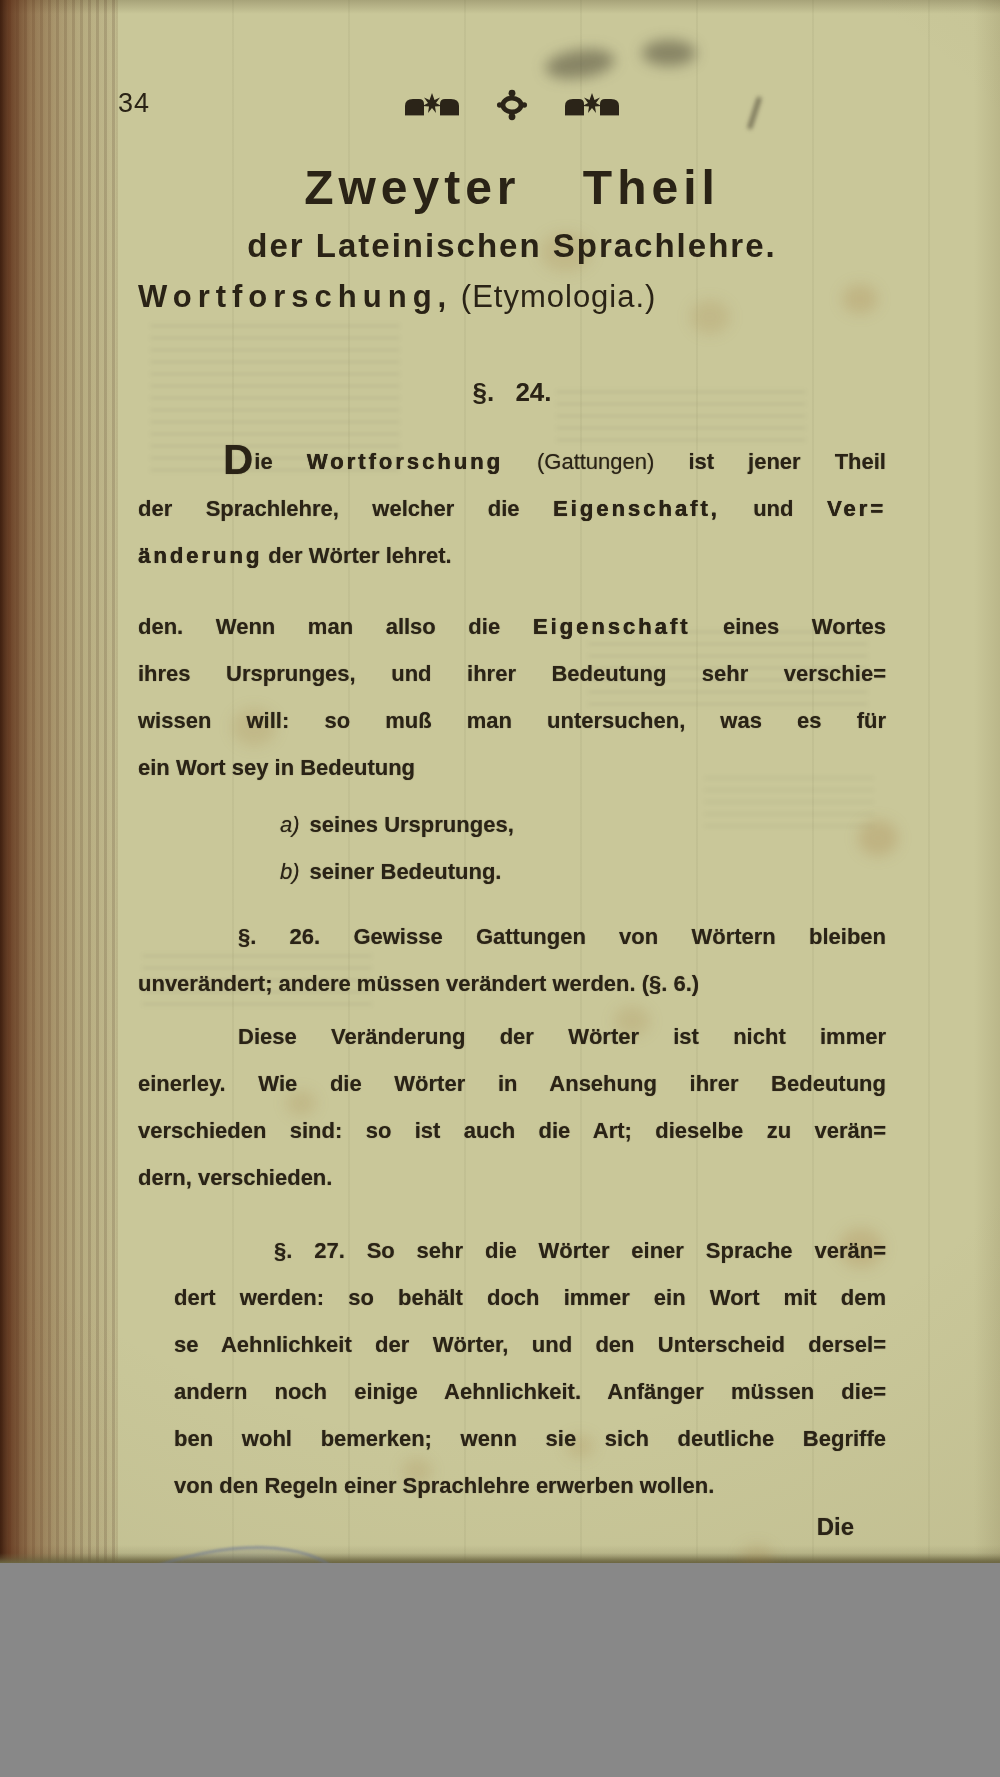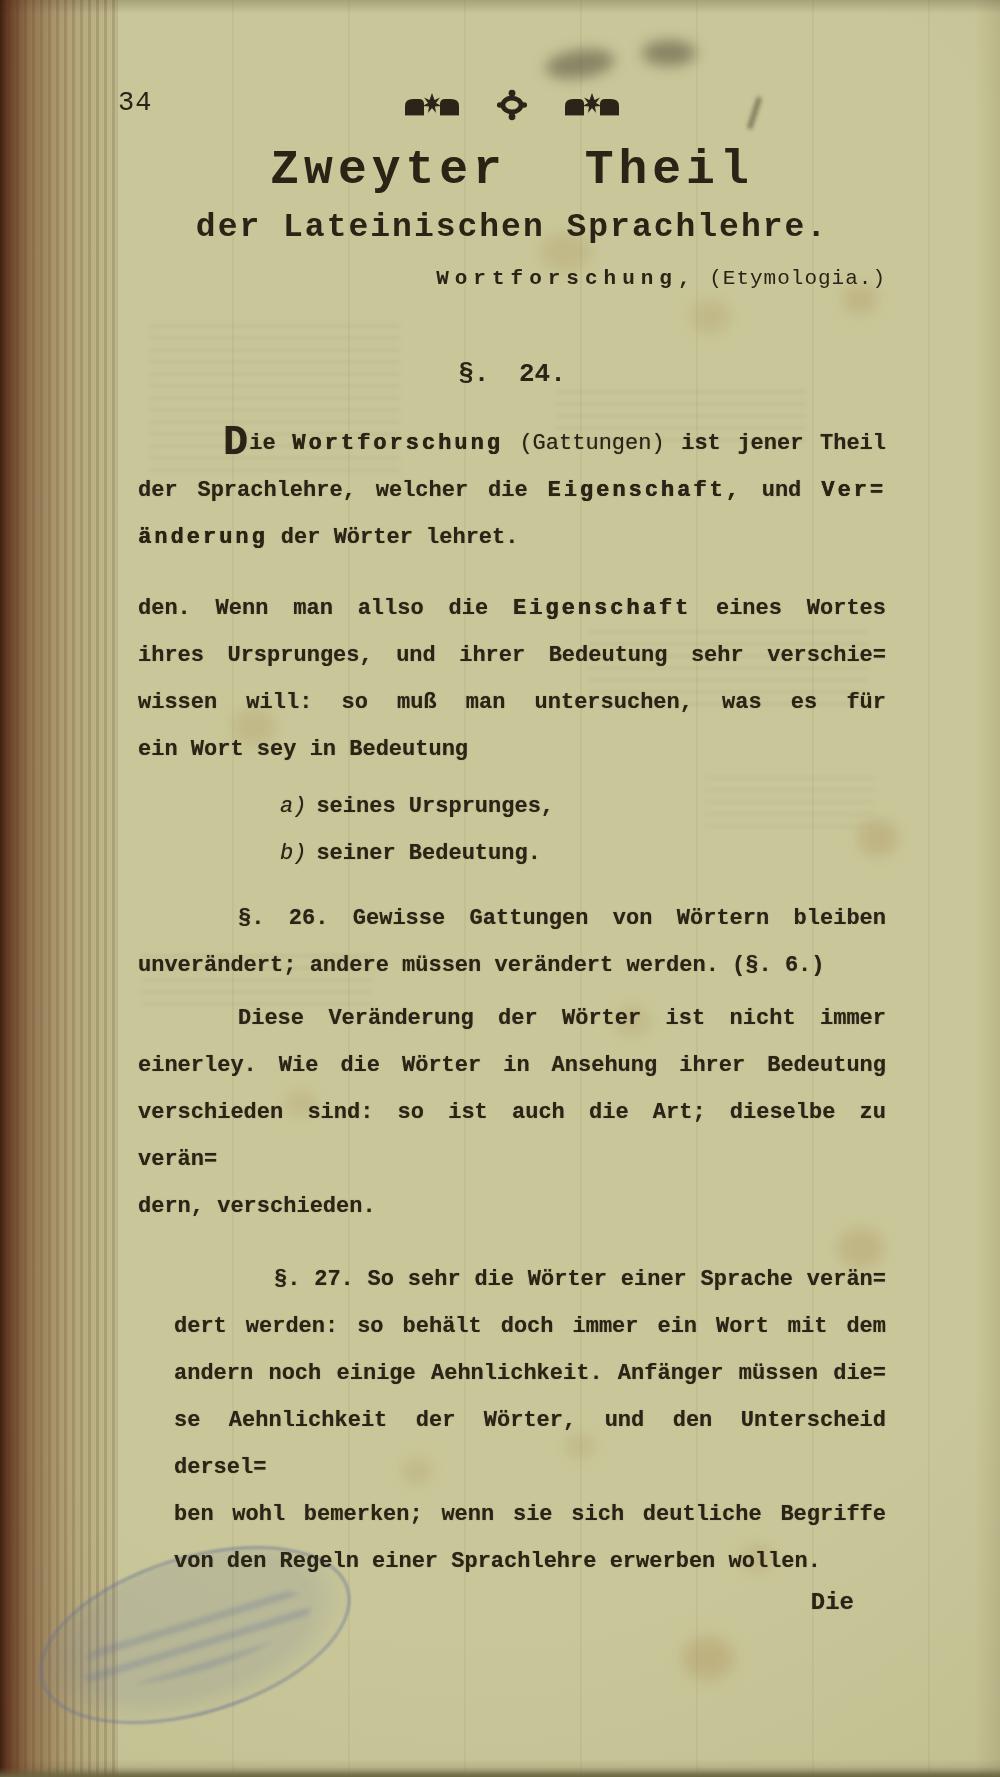--- a/index.html
+++ b/index.html
@@ -1,28 +1,28 @@
 <!DOCTYPE html>
 <html><head>
 <meta charset="utf-8">
 <style>
   html,body{margin:0;padding:0;background:#888;}
   .scan{
     position:relative;
-    width:1000px;height:1777px;
+    width:1000px;height:1563px;
     margin:0 auto;
     overflow:hidden;
     background-color:#c9c799;
     background-image:
       repeating-linear-gradient(90deg, rgba(95,95,60,.07) 0 2px, rgba(0,0,0,0) 2px 116px),
       linear-gradient(180deg, rgba(80,70,40,.28) 0, rgba(80,70,40,0) 14px),
       linear-gradient(0deg, rgba(86,80,48,.55) 0, rgba(86,80,48,.18) 7px, rgba(86,80,48,0) 18px),
       linear-gradient(270deg, rgba(120,108,66,.18) 0, rgba(120,108,66,0) 26px),
       radial-gradient(ellipse 130% 90% at 48% 42%, rgba(0,0,0,0) 55%, rgba(105,92,50,.16) 100%);
-    font-family:Liberation Mono, monospace;
+    font-family:Liberation Sans, sans-serif;
     color:#2a2316;
   }
   
   .binding{
     position:absolute;left:0;top:0;bottom:0;width:118px;
     background:
       linear-gradient(90deg, rgba(58,26,11,.95) 0, rgba(92,45,22,.85) 9px, rgba(110,62,32,.55) 30px,
         rgba(120,78,44,.34) 55px, rgba(132,100,62,.18) 82px, rgba(140,115,75,0) 118px),
       repeating-linear-gradient(90deg, rgba(70,32,14,.22) 0 3px, rgba(130,84,48,.10) 3px 8px);
   }
@@ -66,25 +66,25 @@
   .stamp-inner{
     position:absolute;left:12%;top:30%;width:76%;height:44%;
     background:repeating-linear-gradient(0deg, rgba(104,115,148,.30) 0 7px, rgba(0,0,0,0) 7px 22px);
     filter:blur(2px);border-radius:50%;
   }
   
   .folio{position:absolute;left:118px;top:88px;font-size:27px;letter-spacing:1px;}
   .col{position:absolute;left:138px;top:86px;width:748px;}
   .orn-row{display:flex;justify-content:center;align-items:center;gap:34px;height:38px;}
   .orn-row svg{display:block;}
-  .title-main{margin-top:18px;text-align:center;font-size:48px;line-height:56px;
+  .title-main{margin-top:36px;text-align:center;font-size:48px;line-height:56px;
     font-weight:bold;letter-spacing:5px;word-spacing:44px;}
   .title-sub{margin-top:8px;text-align:center;font-size:33px;line-height:44px;
     font-weight:bold;letter-spacing:2px;}
-  .title-topic{margin-top:8px;text-align:right;font-size:21px;line-height:42px;font-weight:bold;}
+  .title-topic{margin-top:8px;text-align:left;font-size:31px;line-height:42px;font-weight:bold;}
   .title-topic .frak{letter-spacing:6px;}
   .title-topic .antiqua{font-weight:normal;letter-spacing:1px;}
   .sec-head{margin-top:58px;text-align:center;font-size:26px;line-height:32px;
     font-weight:bold;word-spacing:14px;}
   .para{font-size:22px;line-height:47px;font-weight:bold;
     text-shadow:0 0 1px rgba(42,35,22,.55);}
   .p24{margin-top:30px;}
   .p25{margin-top:24px;}
   .list{margin-top:10px;}
   .p26{margin-top:18px;}
@@ -202,22 +202,22 @@
     <div class="para p26b">
       <div class="ln ind">Diese Veränderung der Wörter ist nicht immer</div>
       <div class="ln">einerley. Wie die Wörter in Ansehung ihrer Bedeutung</div>
       <div class="ln">verschieden sind: so ist auch die Art; dieselbe zu verän=</div>
       <div class="ln end">dern, verschieden.</div>
     </div>
 
     <div class="para p27">
       <div class="ln ind">§. 27. So sehr die Wörter einer Sprache verän=</div>
       <div class="ln">dert werden: so behält doch immer ein Wort mit dem</div>
+      <div class="ln">se Aehnlichkeit der Wörter, und den Unterscheid dersel=</div>
       <div class="ln">andern noch einige Aehnlichkeit. Anfänger müssen die=</div>
-      <div class="ln">se Aehnlichkeit der Wörter, und den Unterscheid dersel=</div>
       <div class="ln">ben wohl bemerken; wenn sie sich deutliche Begriffe</div>
       <div class="ln end">von den Regeln einer Sprachlehre erwerben wollen.</div>
     </div>
 
     <div class="catchword">Die</div>
 
   </div>
 </div>
 
 </body></html>

